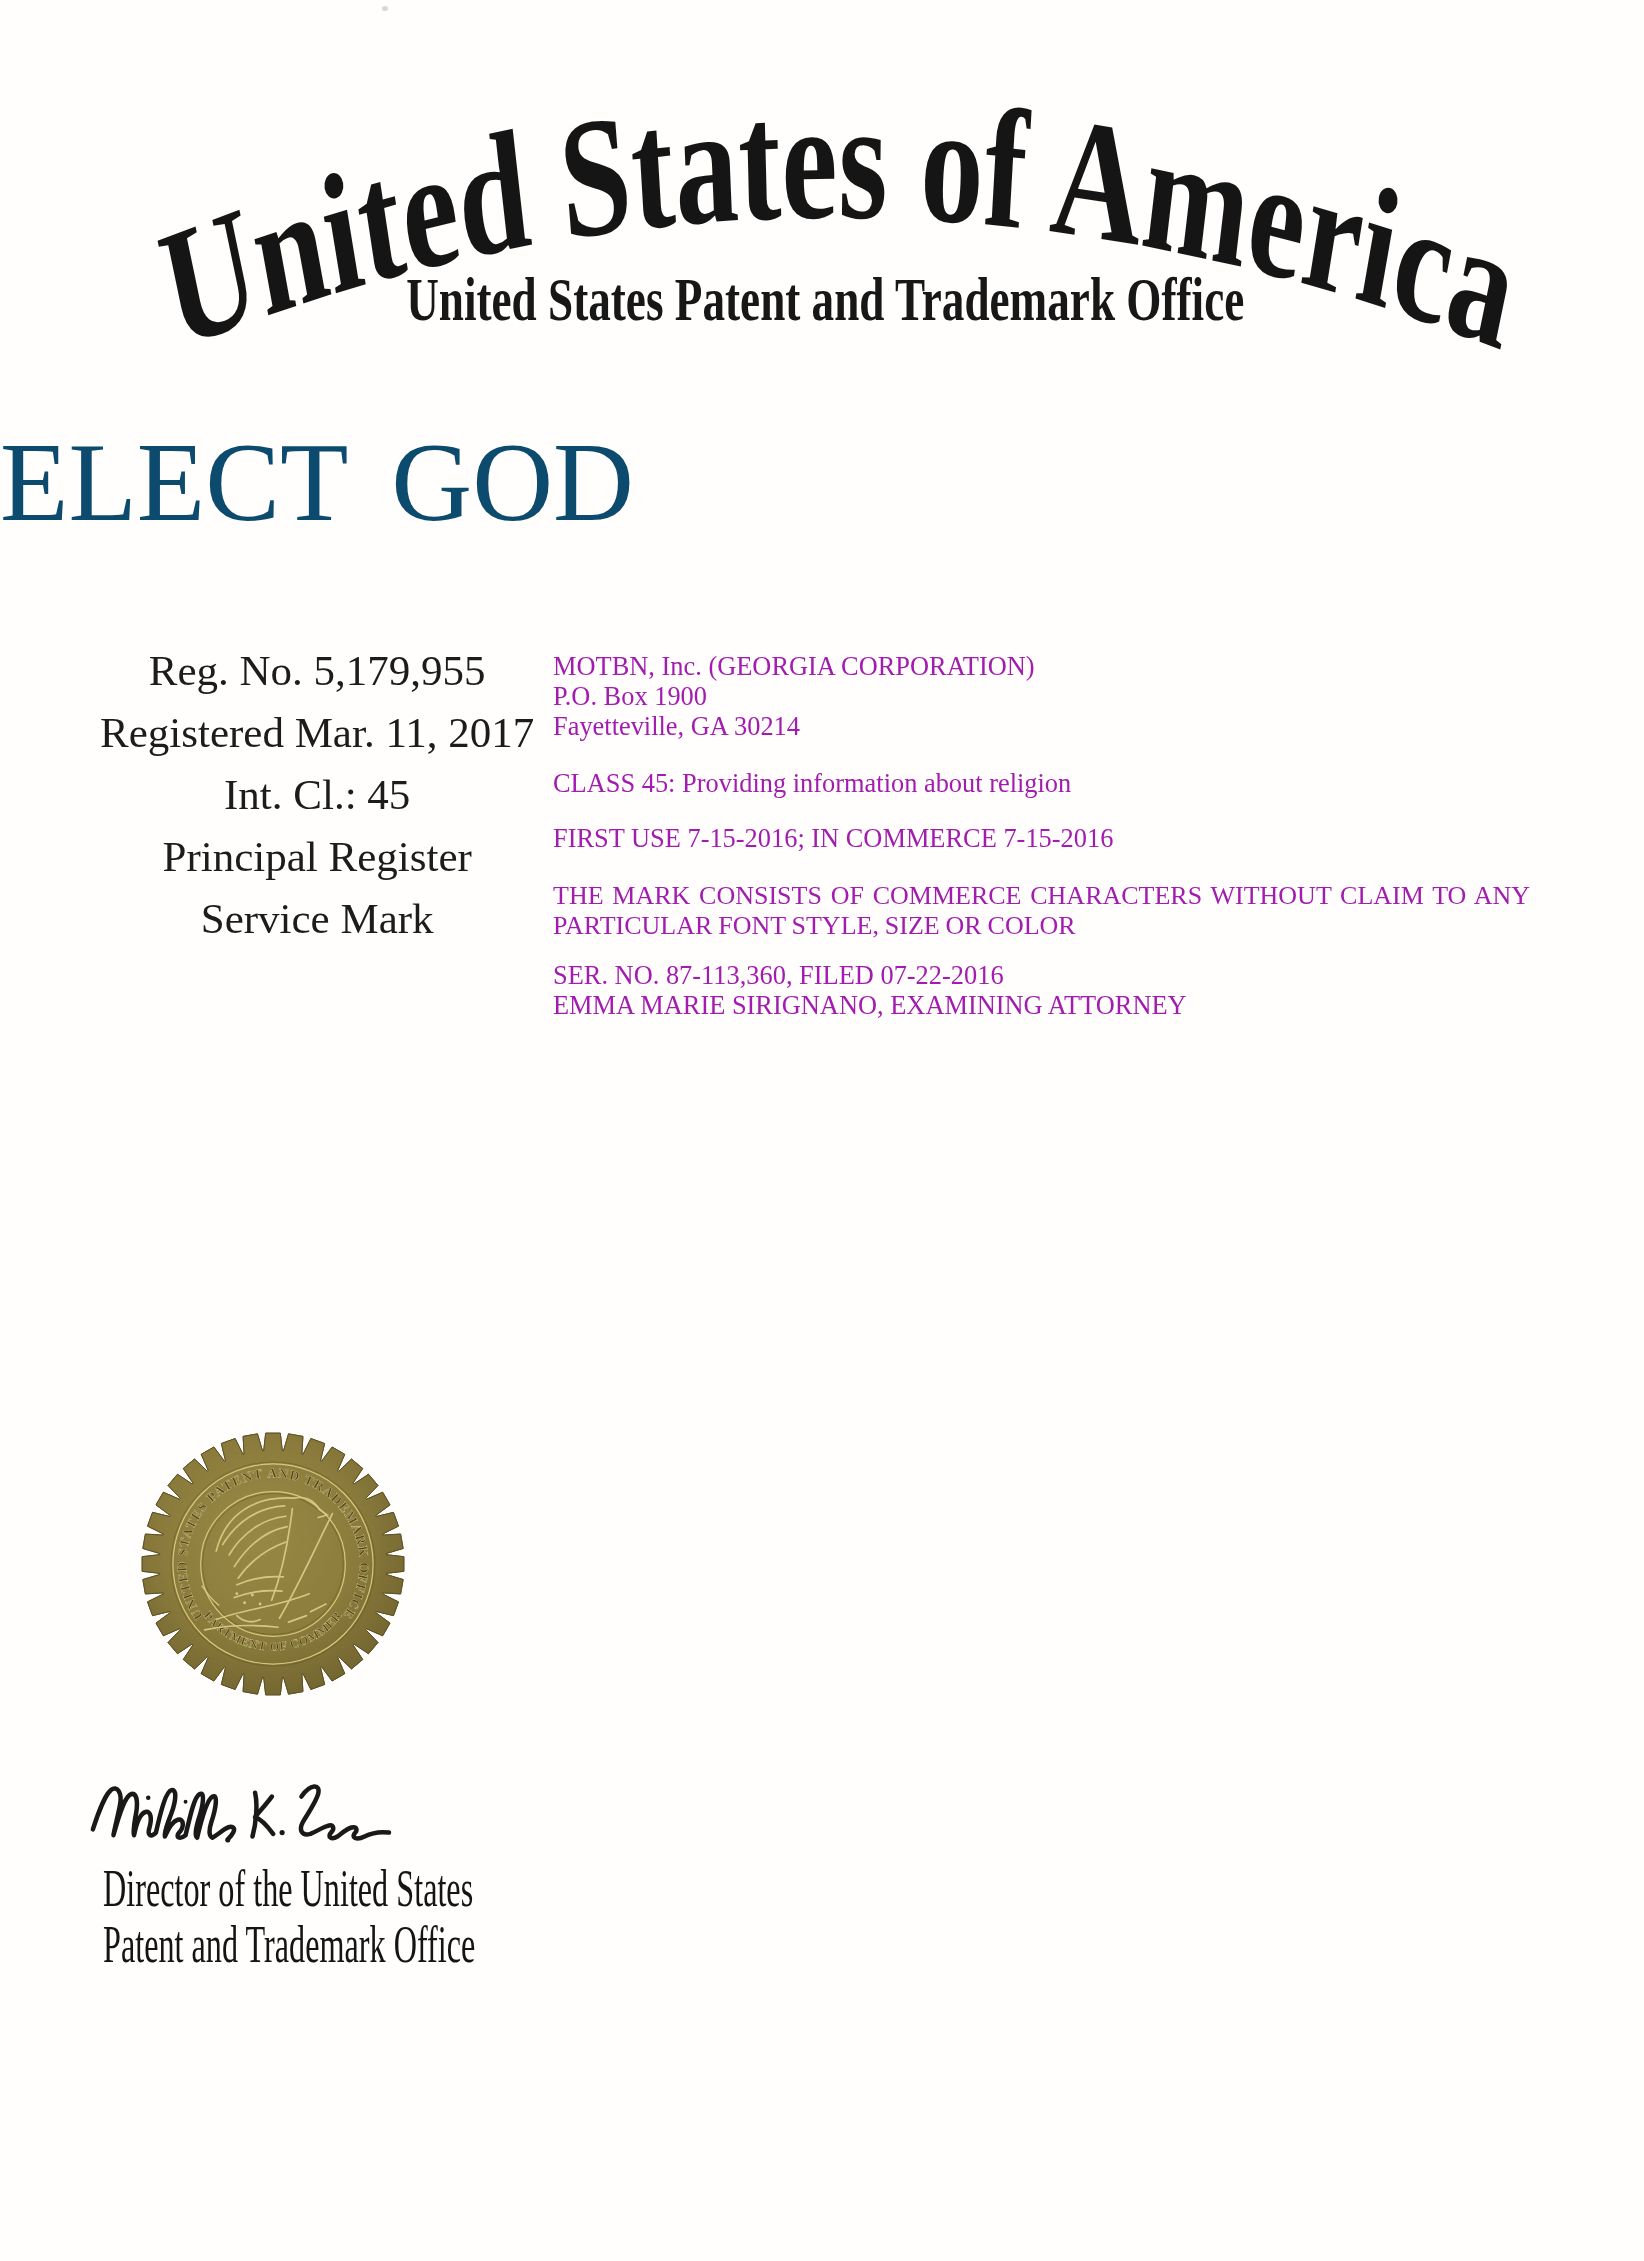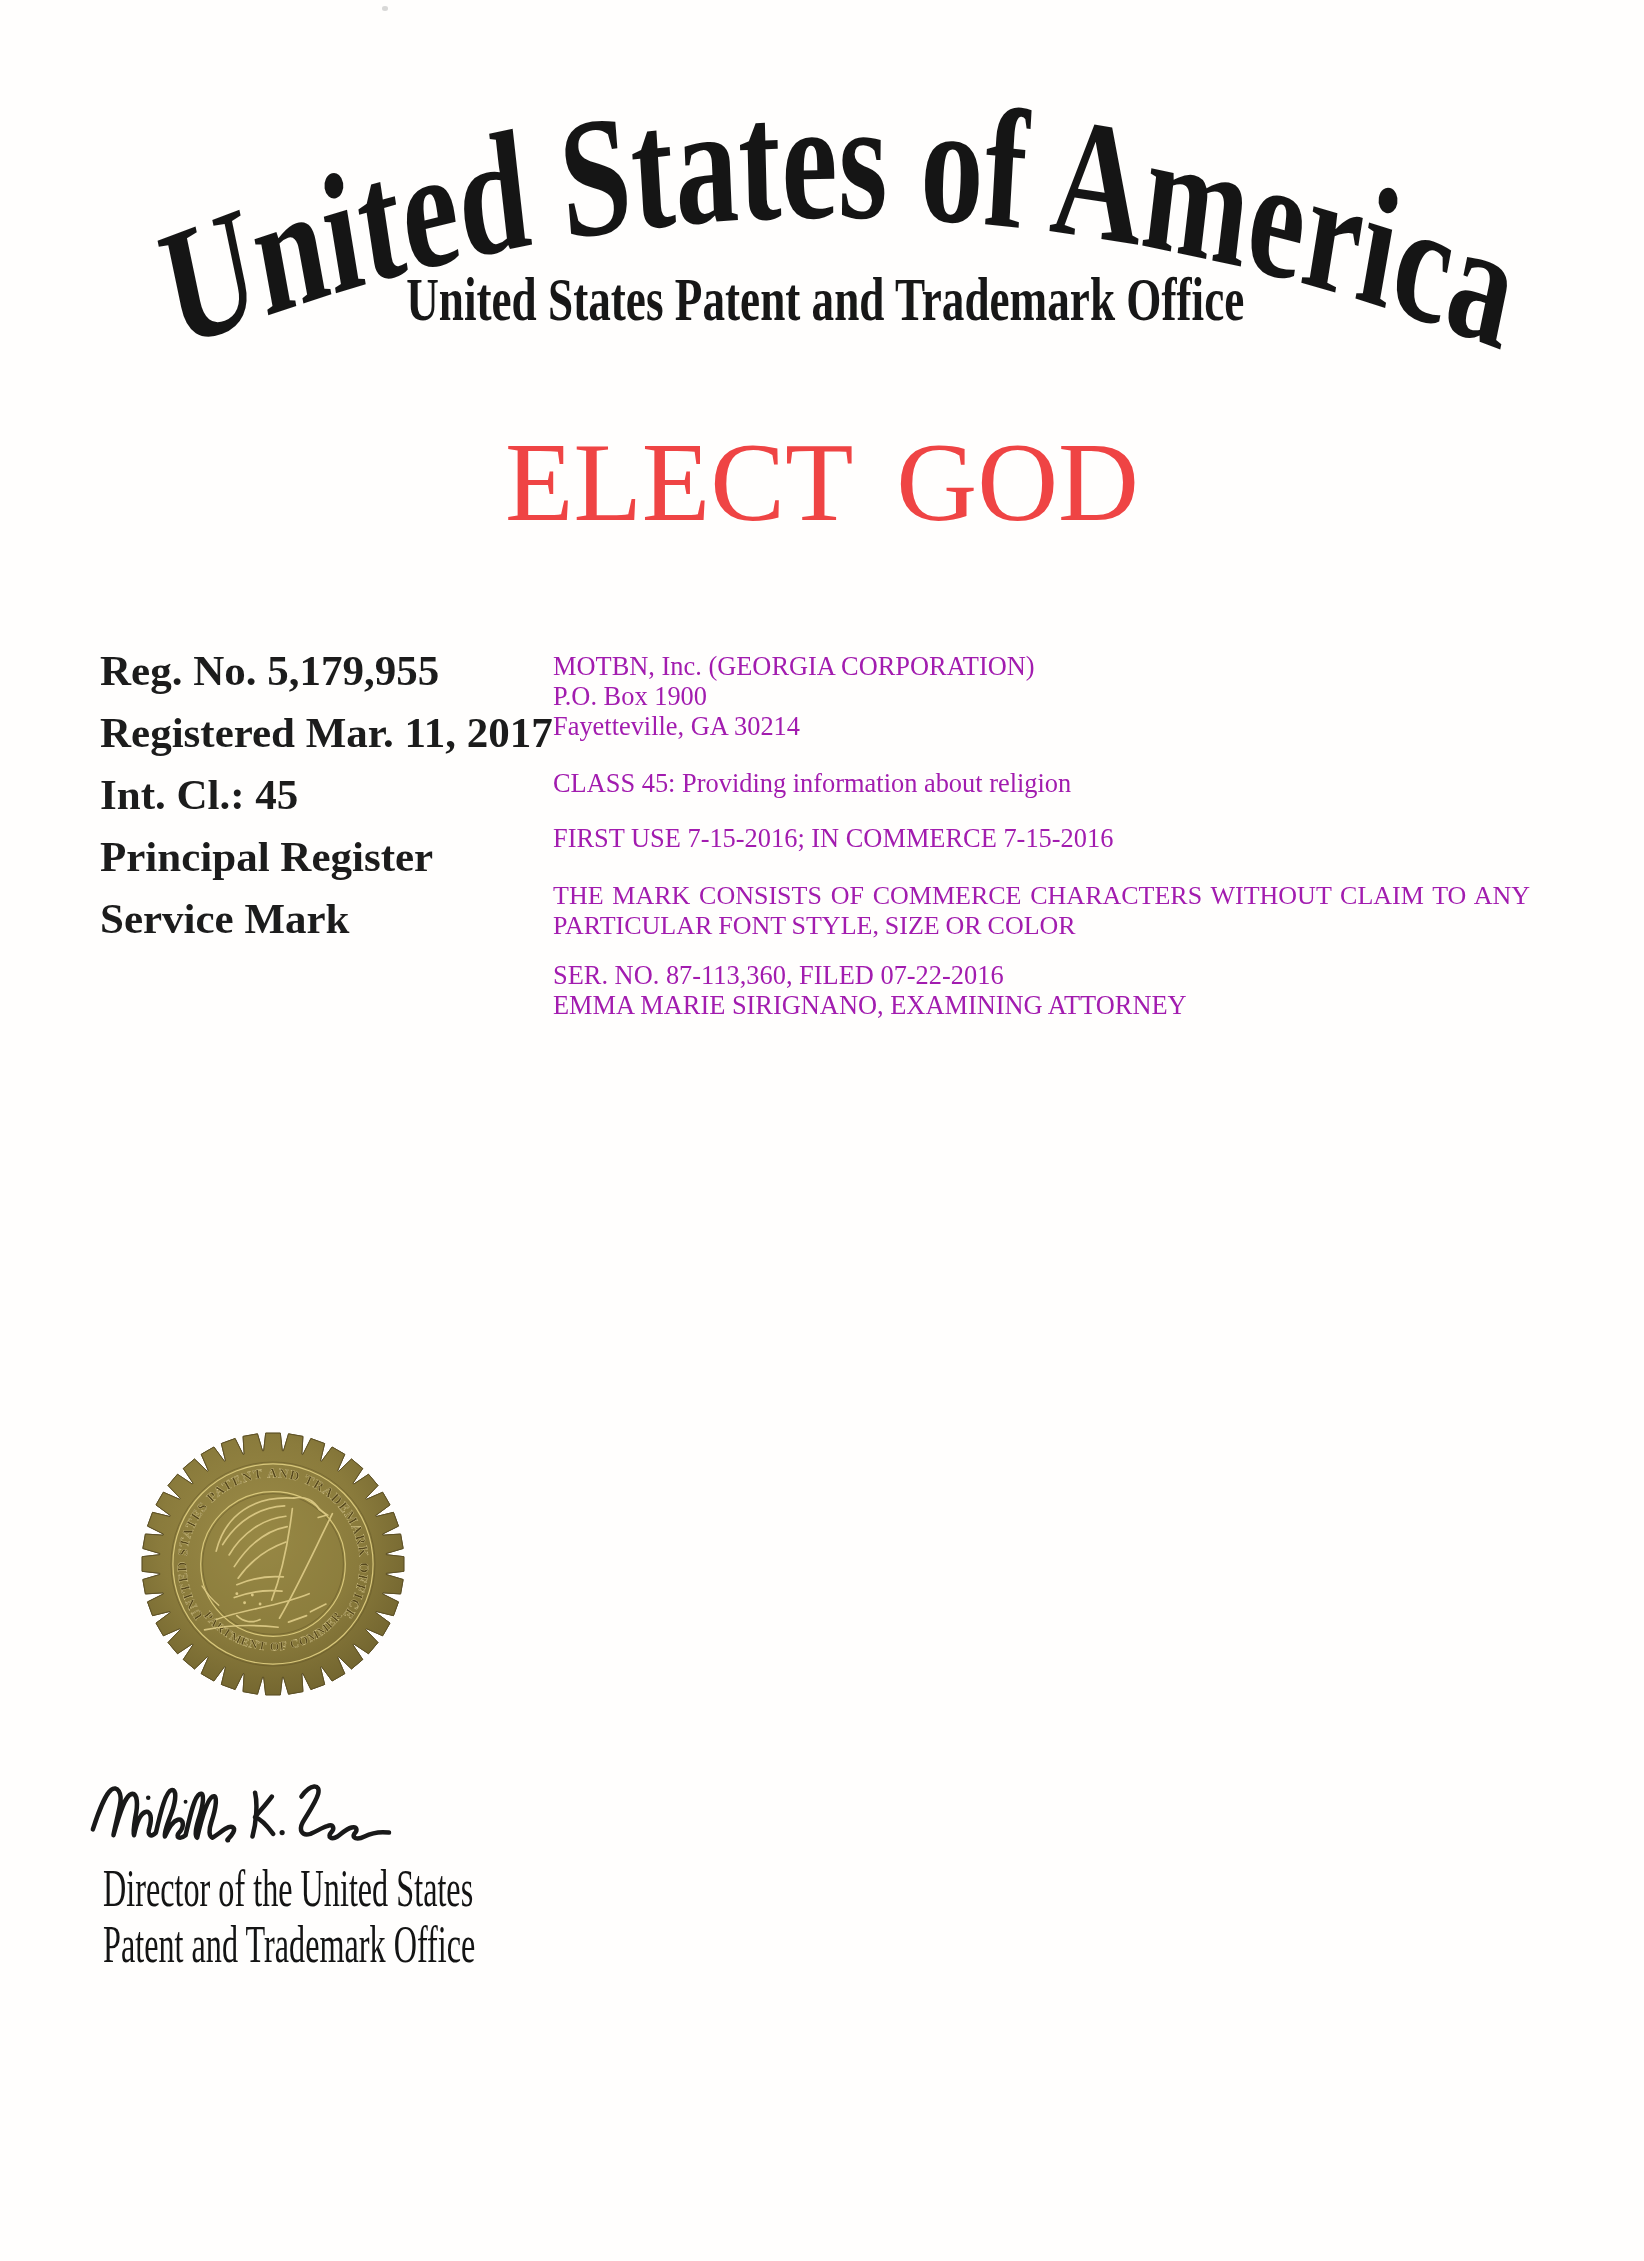--- a/index.html
+++ b/index.html
@@ -14,31 +14,30 @@
   .speck{position:absolute;background:#c3c3c3;border-radius:50%;opacity:.65;}
 
   
   #header-svg{position:absolute;left:0;top:0;}
   .arc-title-text{font-family:"Liberation Serif","DejaVu Serif",serif;font-weight:bold;fill:#151515;}
   .subtitle-text{font-family:"Liberation Serif","DejaVu Serif",serif;font-weight:bold;fill:#171717;}
 
   
   #wordmark{
     position:absolute;left:0;right:0;top:426px;
-    text-align:center;
     font-size:112px;line-height:1;
     letter-spacing:0px;word-spacing:17px;
-    color:#ef4444;white-space:nowrap;
+    color:#0c4a6e;white-space:nowrap;
   }
 
   
   #reg-col{
     position:absolute;left:100px;top:640px;
-    font-size:43px;font-weight:bold;line-height:62px;
-    color:#1c1c1c;white-space:nowrap;
+    font-size:43px;font-weight:normal;line-height:62px;
+    color:#1c1c1c;white-space:nowrap;text-align:center;
   }
 
   
   .detail{
     position:absolute;left:553px;width:977px;
     font-size:26.4px;line-height:30px;color:#a21caf;
   }
   #owner-block{top:651px;}
   #class-line{top:768px;}
   #firstuse-line{top:823px;}

